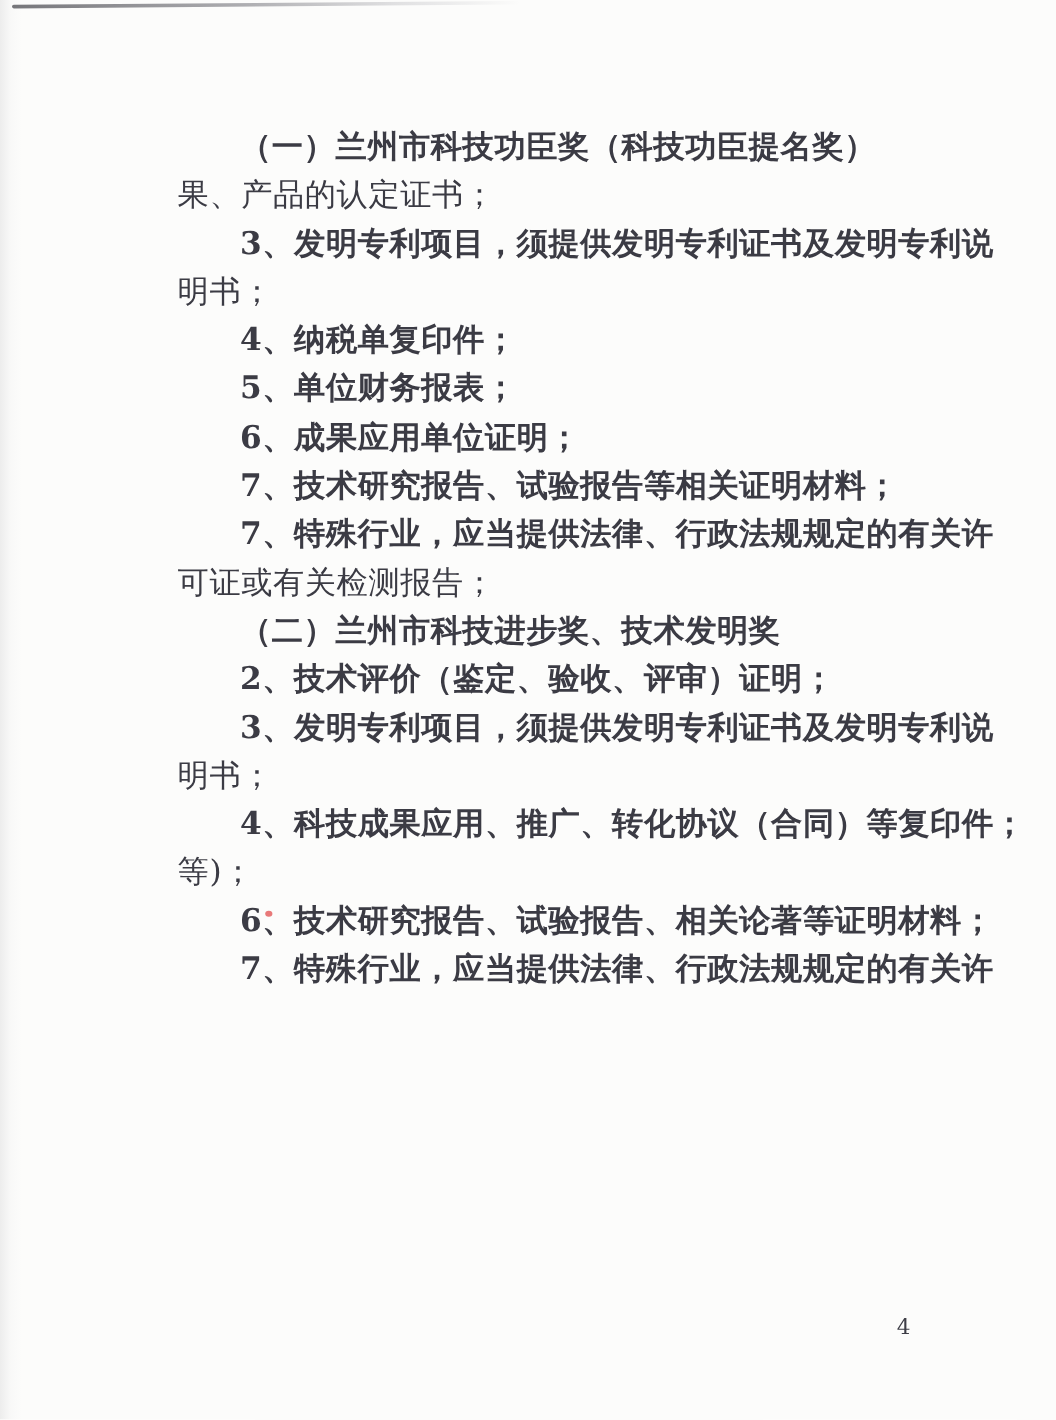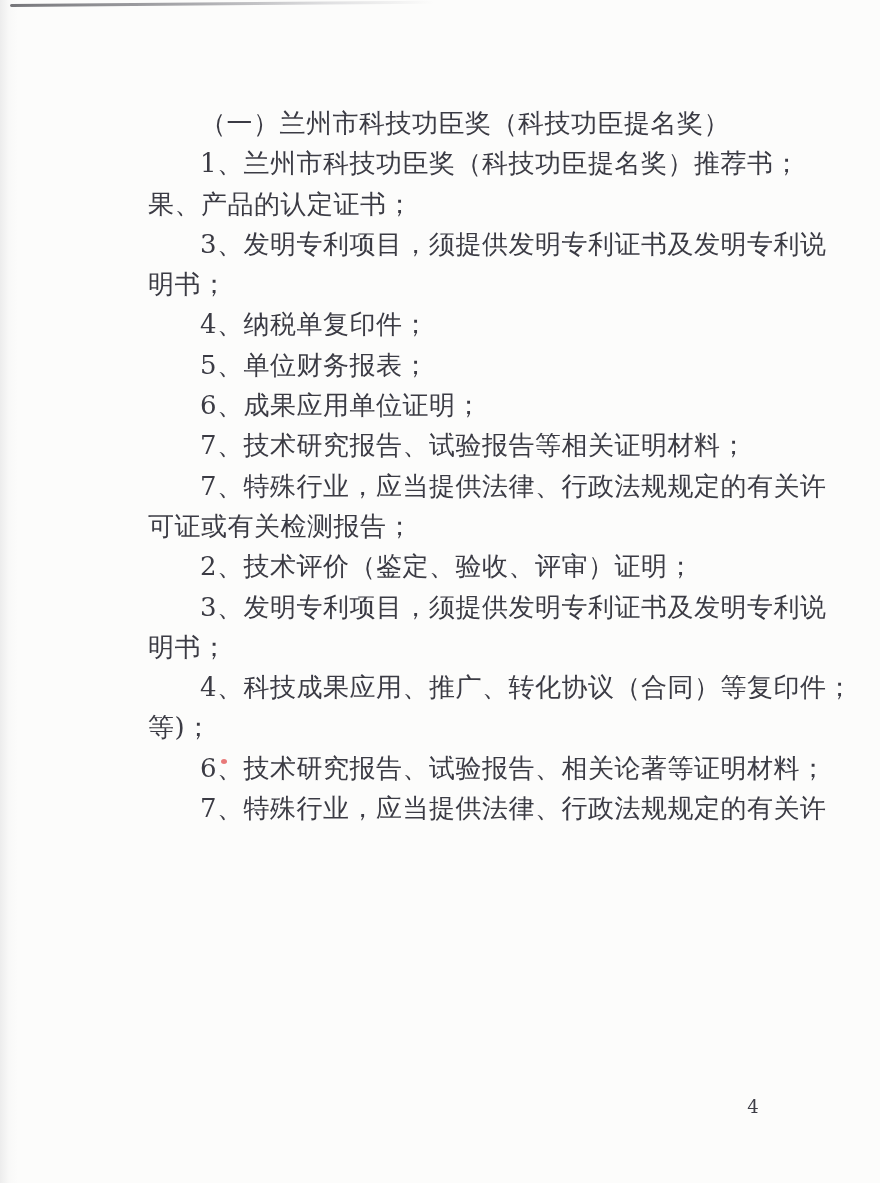--- a/index.html
+++ b/index.html
@@ -58,49 +58,50 @@
     font-size: 26px;
     line-height: 40.3px;
     letter-spacing: 0.5px;
   }
   .doc-body .line {
     white-space: nowrap;
     height: 40.3px;
   }
   .doc-body .line.indent {
     padding-left: 52px;
+    font-weight: bold;
   }
   .page-number {
     position: absolute;
     left: 738px;
     top: 1096px;
     width: 30px;
     text-align: center;
     font-size: 18px;
     color: #3d3d46;
   }
 </style>
 </head>
 <body>
 
 <div class="page">
   <div class="left-edge-shade"></div>
   <div class="top-scan-line"></div>
   <div class="doc-body">
       <div class="line indent">（一）兰州市科技功臣奖（科技功臣提名奖）</div>
-      <div class="line indent">1、兰州市科技功臣奖（科技功臣提名奖）推荐书；</div>
       <div class="line">果、产品的认定证书；</div>
       <div class="line indent">3、发明专利项目，须提供发明专利证书及发明专利说</div>
       <div class="line">明书；</div>
       <div class="line indent">4、纳税单复印件；</div>
       <div class="line indent">5、单位财务报表；</div>
       <div class="line indent">6、成果应用单位证明；</div>
       <div class="line indent">7、技术研究报告、试验报告等相关证明材料；</div>
       <div class="line indent">7、特殊行业，应当提供法律、行政法规规定的有关许</div>
       <div class="line">可证或有关检测报告；</div>
+      <div class="line indent">（二）兰州市科技进步奖、技术发明奖</div>
       <div class="line indent">2、技术评价（鉴定、验收、评审）证明；</div>
       <div class="line indent">3、发明专利项目，须提供发明专利证书及发明专利说</div>
       <div class="line">明书；</div>
       <div class="line indent">4、科技成果应用、推广、转化协议（合同）等复印件；</div>
       <div class="line">等)；</div>
       <div class="line indent">6、技术研究报告、试验报告、相关论著等证明材料；</div>
       <div class="line indent">7、特殊行业，应当提供法律、行政法规规定的有关许</div>
     </div>
   <div class="red-speck"></div>
   <div class="page-number">4</div>

